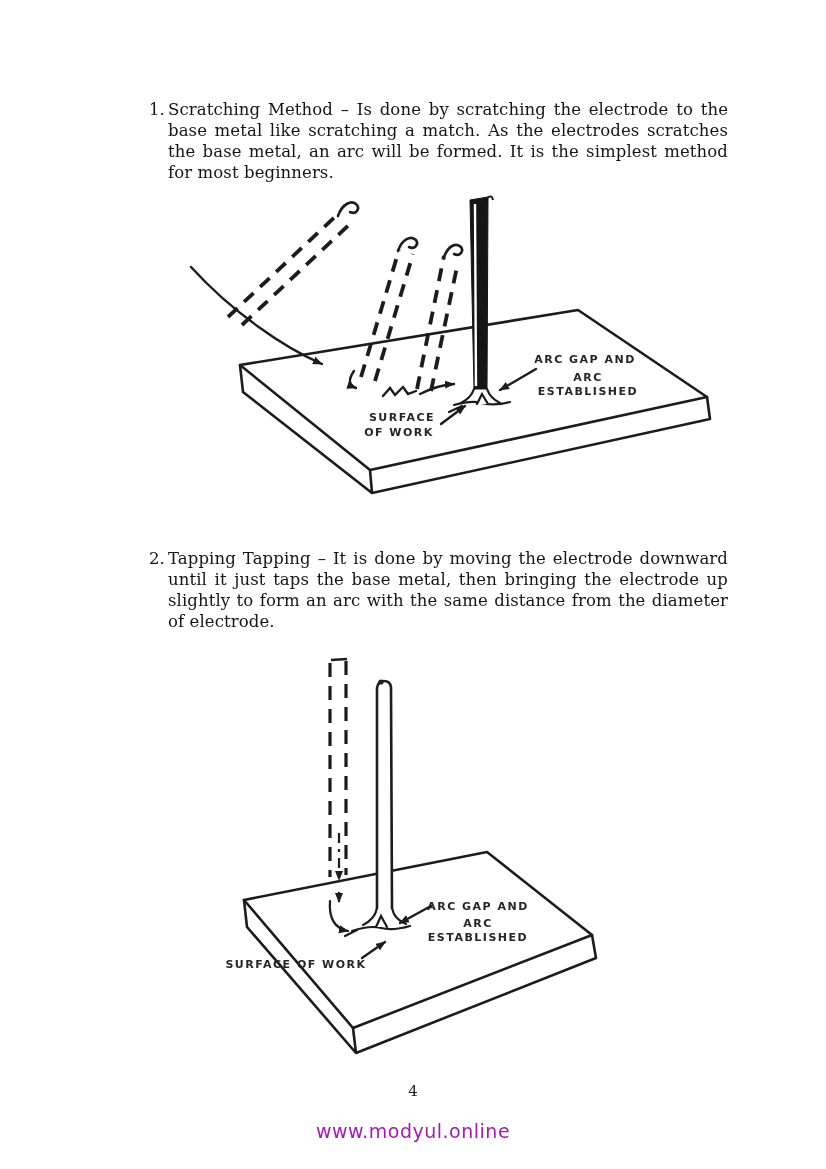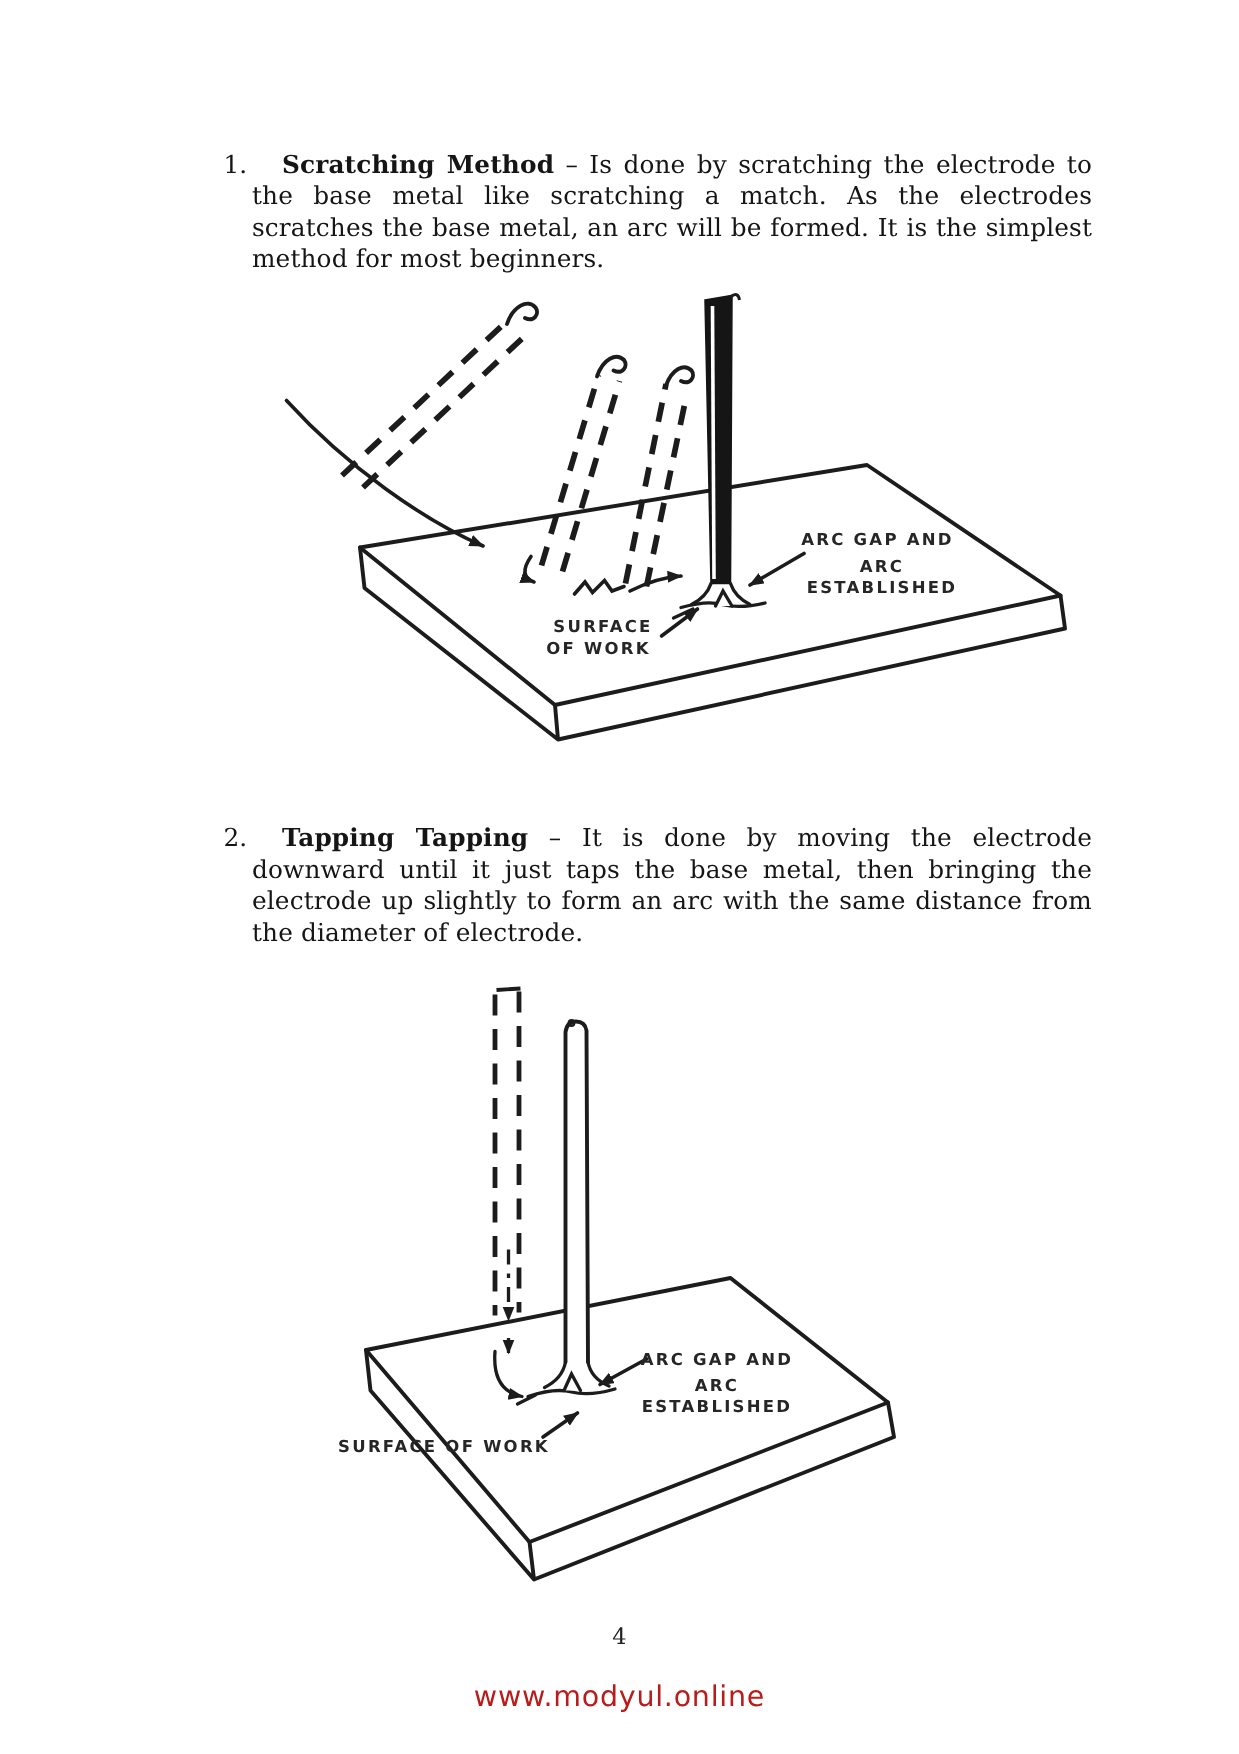--- a/index.html
+++ b/index.html
@@ -15,21 +15,21 @@
   .item-number {
     position:absolute; left:0; top:0;
     font-size:16.5px; line-height:21px;
   }
   .item-body {
     margin-left:19px; width:560px;
     font-size:16.5px; line-height:21px;
     text-align:justify;
     letter-spacing:0.1px;
   }
-  .item-term { font-weight:bold;margin-left:20px; }
+  .item-term { font-weight:normal; }
   #item-1 { top:99px;  left:149px; }
   #item-2 { top:548px; left:149px; }
 
   .figure { position:absolute; overflow:visible; }
   #figure-1 { left:185px; top:192px; }
   #figure-2 { left:225px; top:652px; }
 
   .fig-label {
     font-family:"DejaVu Sans", sans-serif;
     font-weight:bold;
@@ -40,21 +40,21 @@
   }
   .page-number {
     position:absolute; top:1082px; left:0; width:100%;
     text-align:center; font-size:15px; color:#222;
   }
   .watermark {
     position:absolute; top:1120px; left:0; width:100%;
     text-align:center;
     font-family:"DejaVu Sans", sans-serif;
     font-size:19px; letter-spacing:0.5px;
-    color:#b91c1c;
+    color:#a21caf;
   }
 </style>
 </head>
 <body>
 
 <div class="page">
 
   <div class="list-item" id="item-1">
     <span class="item-number">1.</span>
     <div class="item-body"><span class="item-term">Scratching Method</span><span> – </span><span>Is done by scratching the electrode to the base metal like scratching a match. As the electrodes scratches the base metal, an arc will be formed. It is the simplest method for most beginners.</span></div>

